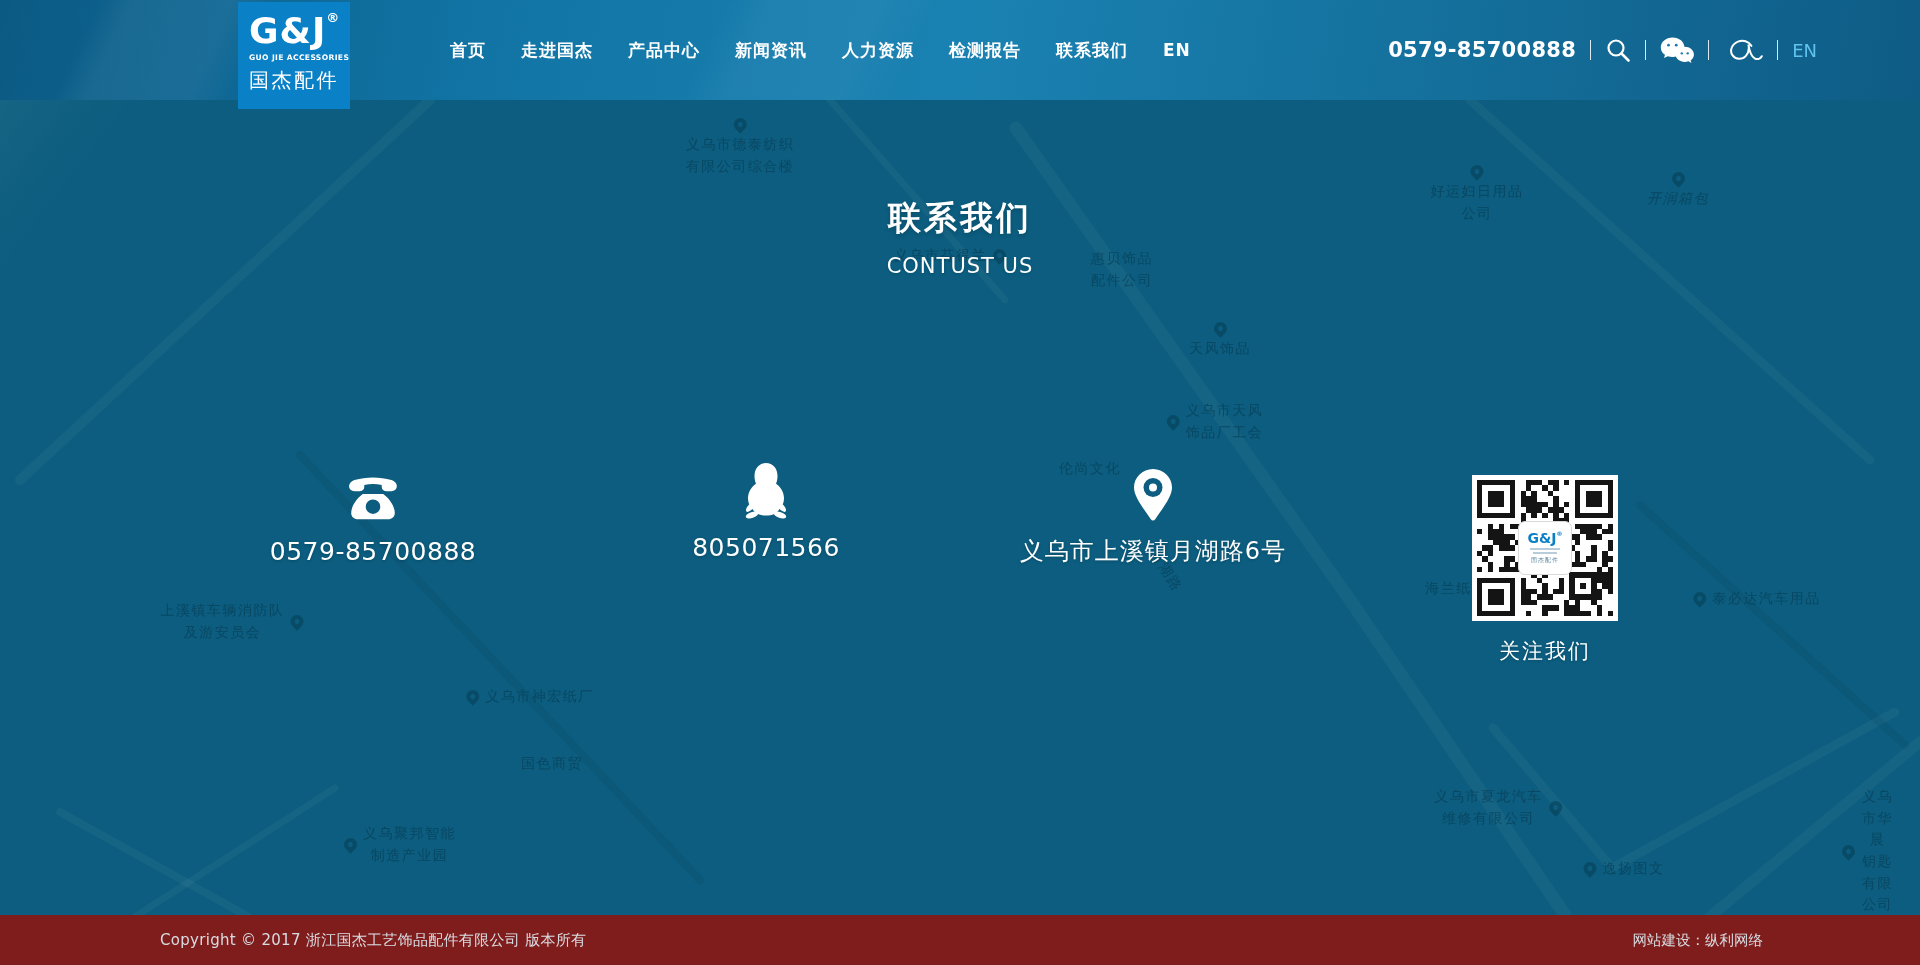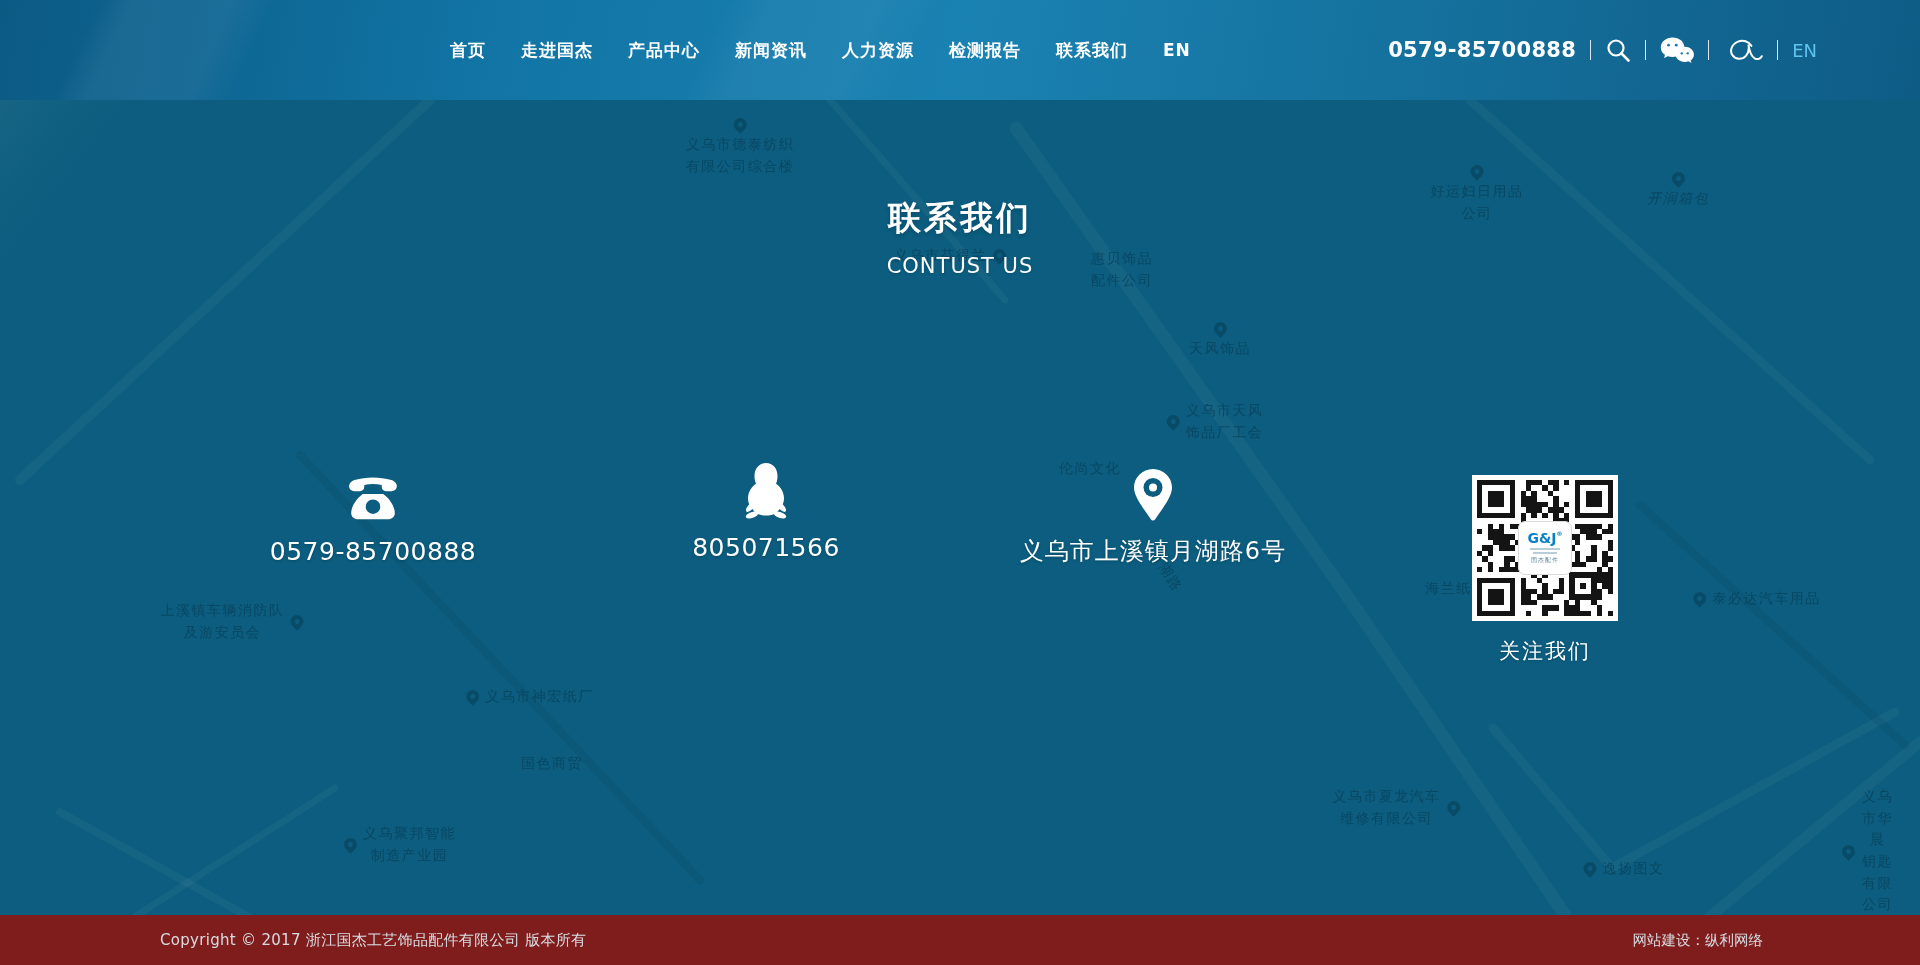--- a/index.html
+++ b/index.html
@@ -156,37 +156,42 @@
         <span class="map-text">义乌市神宏纸厂</span>
       </div>
       <div class="map-label" style="left: 552px; top: 753px; transform: translateX(-50%);">
         <span class="map-text">国色商贸</span>
       </div>
       <div class="map-label mk-left" style="left: 400px; top: 823px; transform: translateX(-50%);">
         <span class="map-pin"></span>
         <span class="map-text">义乌聚邦智能
 制造产业园</span>
       </div>
-      <div class="map-label mk-right" style="left: 1396px; top: 786px; transform: translateX(-50%);">
+      <div class="map-label mk-right" style="left: 1498px; top: 786px; transform: translateX(-50%);">
         <span class="map-pin"></span>
         <span class="map-text">义乌市夏龙汽车
 维修有限公司</span>
       </div>
       <div class="map-label mk-left" style="left: 1624px; top: 858px; transform: translateX(-50%);">
         <span class="map-pin"></span>
         <span class="map-text">逸扬图文</span>
       </div>
       <div class="map-label mk-left" style="left: 1868px; top: 786px; transform: translateX(-50%);">
         <span class="map-pin"></span>
         <span class="map-text">义乌市华晨
 钥匙有限公司</span>
       </div>
     </div>
 
   <header class="site-header">
+    <div class="logo">
+      <div class="logo-main"><span>G&amp;J</span><span class="logo-reg">®</span></div>
+      <div class="logo-en">GUO JIE ACCESSORIES</div>
+      <div class="logo-cn">国杰配件</div>
+    </div>
 
     <nav class="main-nav">
       <a class="nav-item">首页</a>
       <a class="nav-item">走进国杰</a>
       <a class="nav-item">产品中心</a>
       <a class="nav-item">新闻资讯</a>
       <a class="nav-item">人力资源</a>
       <a class="nav-item">检测报告</a>
       <a class="nav-item">联系我们</a>
       <a class="nav-item">EN</a>

